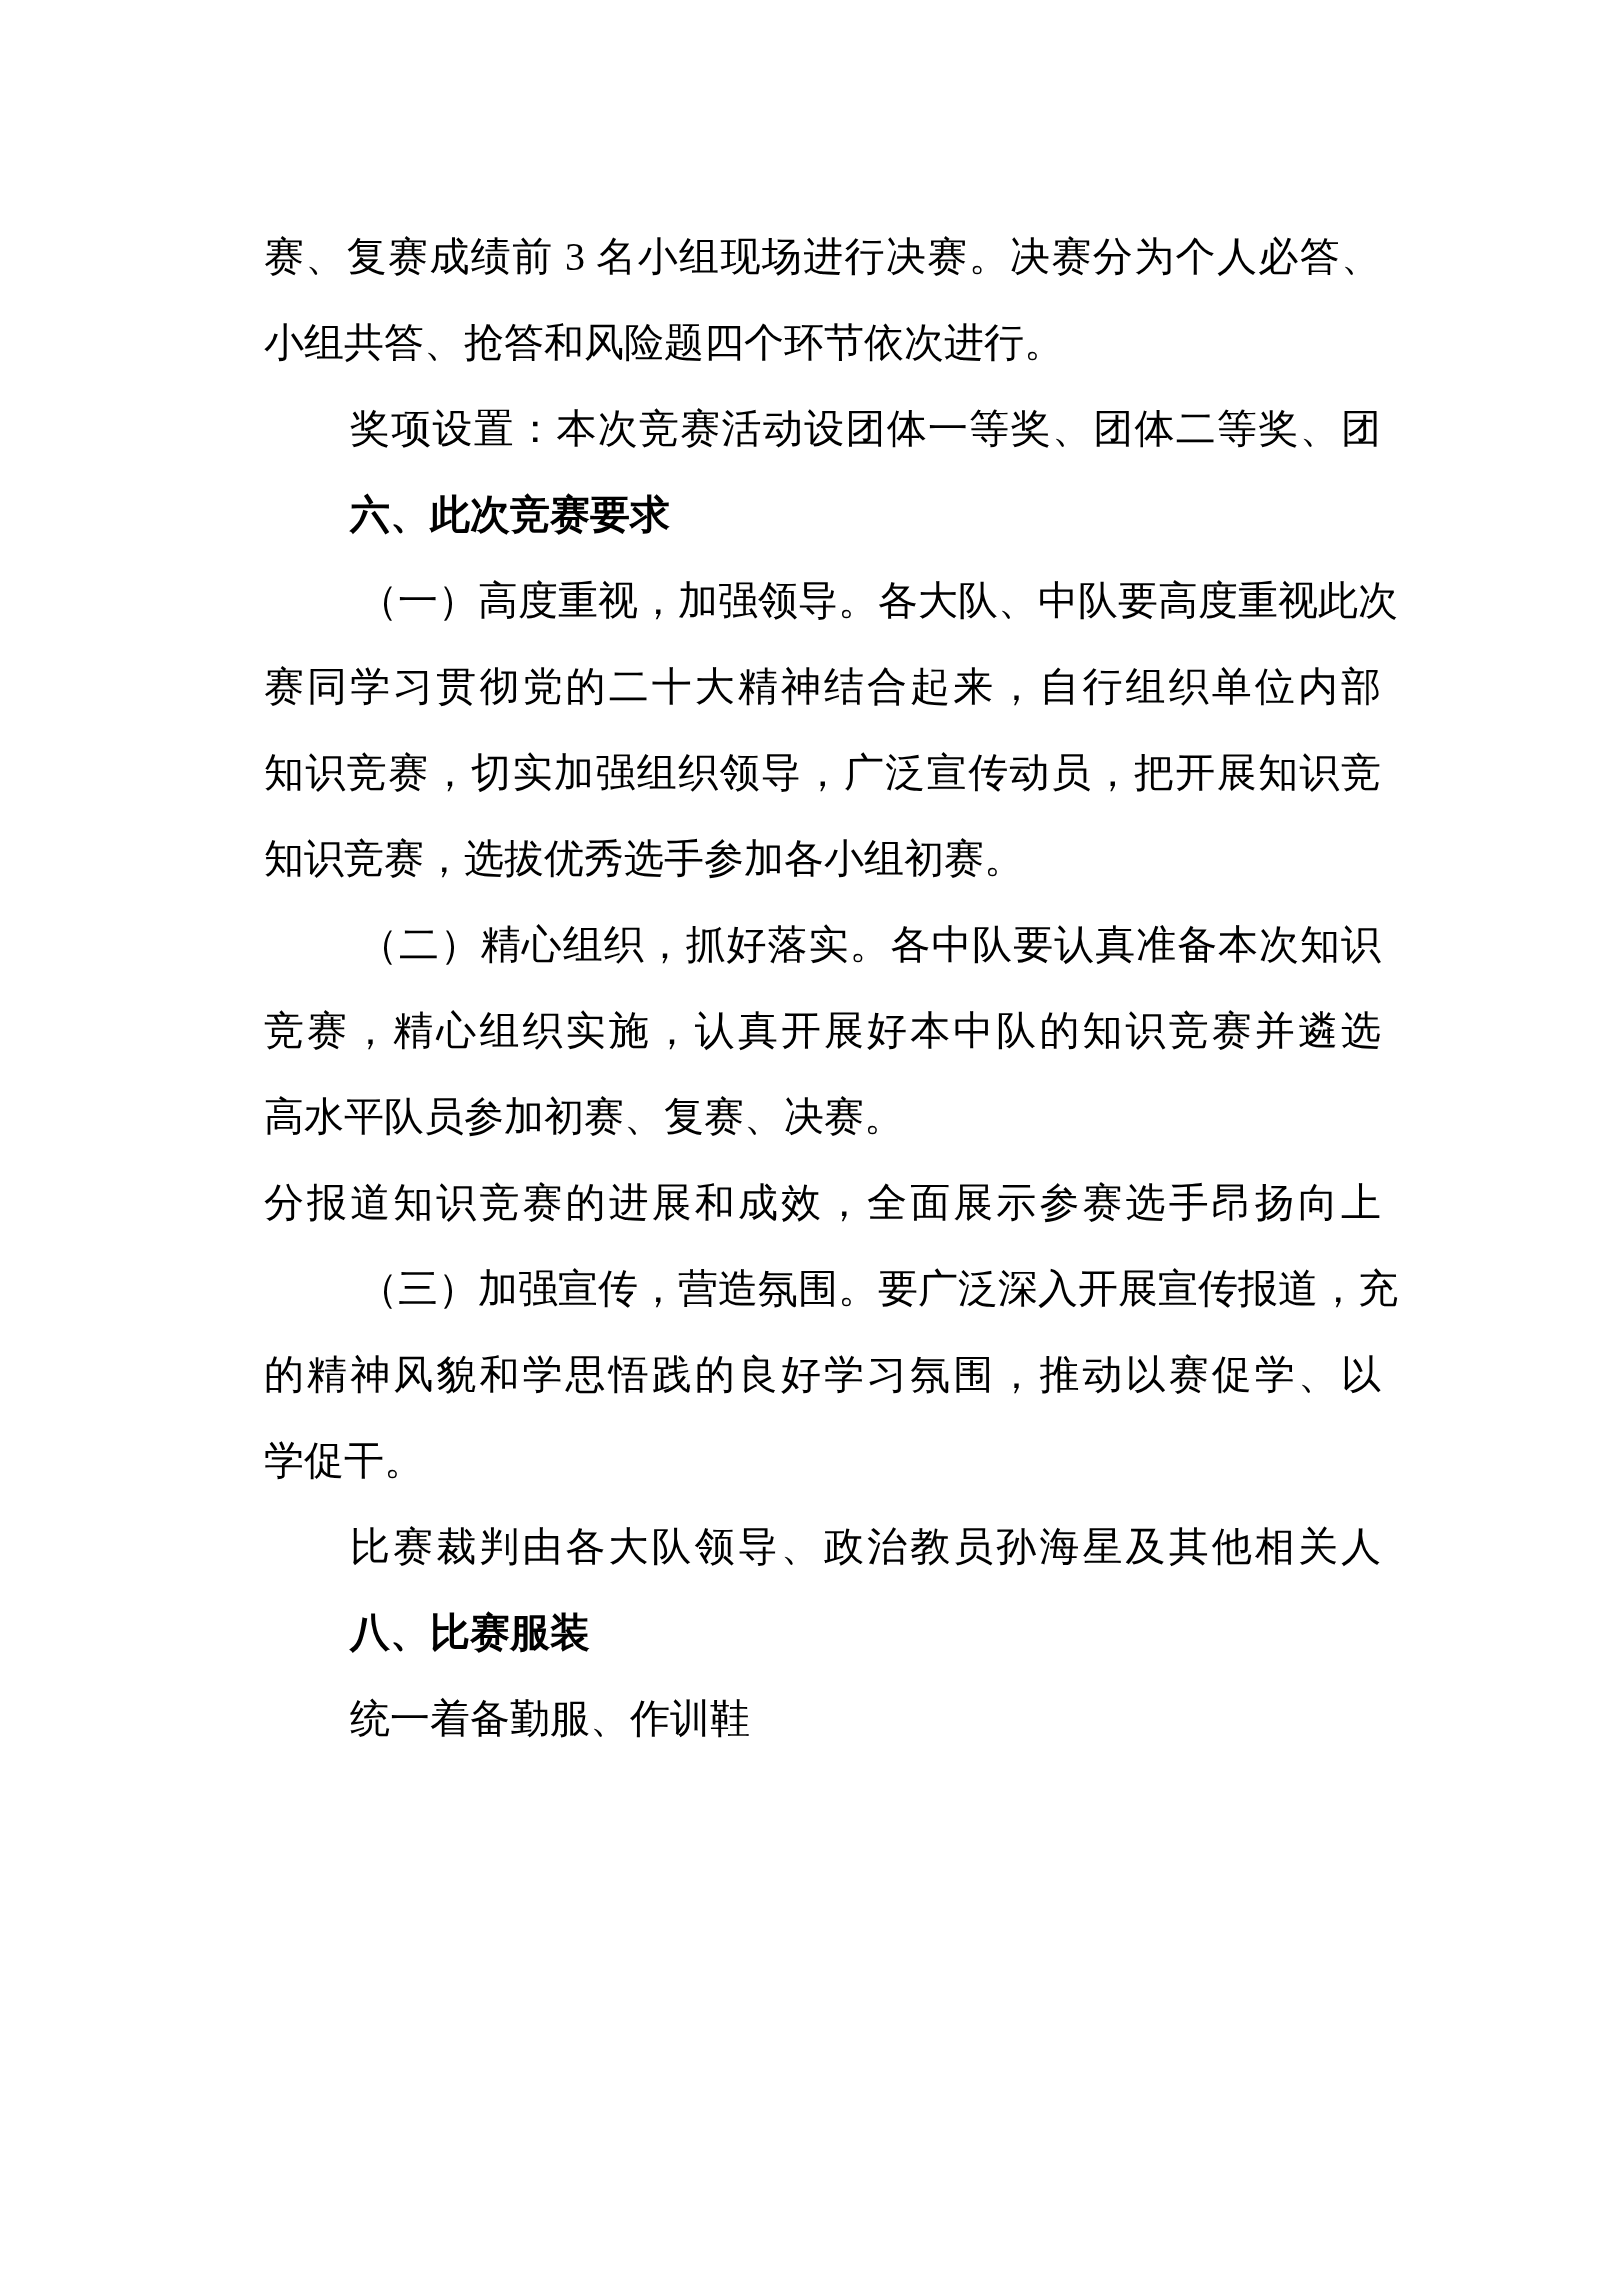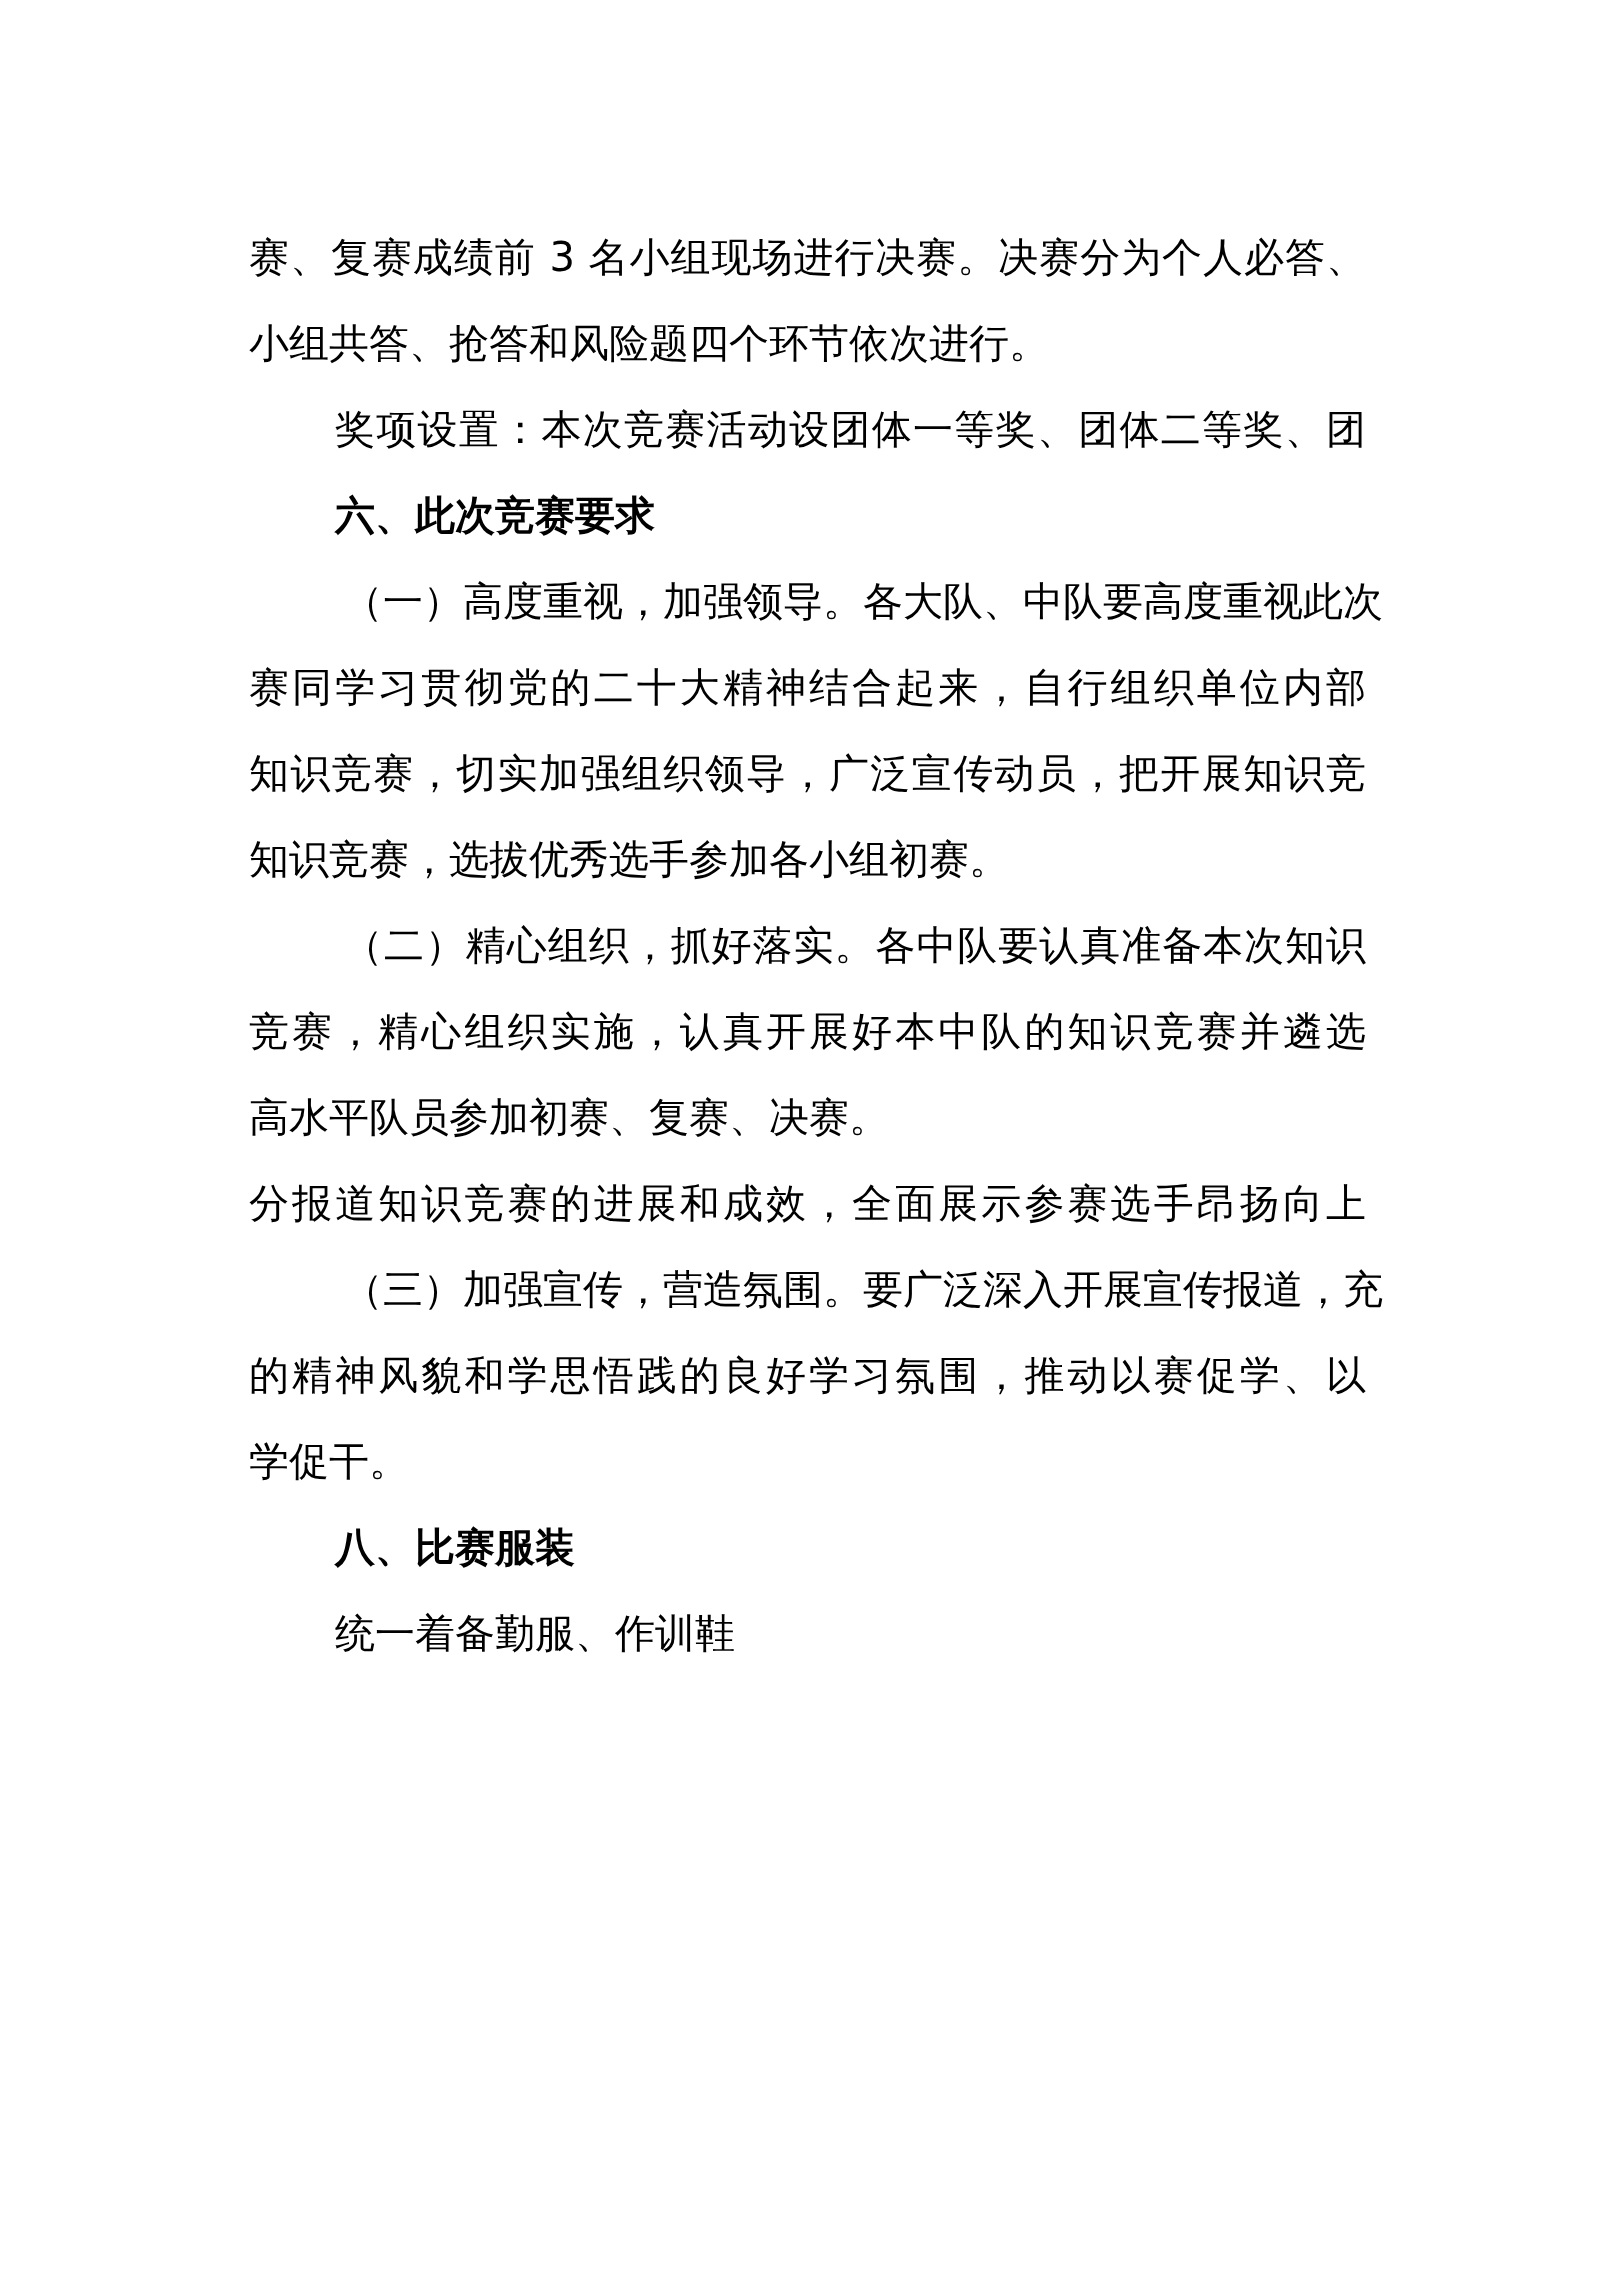--- a/index.html
+++ b/index.html
@@ -10,23 +10,24 @@
     body {
       width: 1621px;
       height: 2293px;
       position: relative;
       overflow: hidden;
       color: #000000;
       font-family: "DejaVu Sans", "Liberation Sans", sans-serif;
     }
     .page {
       position: absolute;
-      left: 249px;
+      left: 264px;
       top: 214px;
       width: 1117px;
+      font-family: Liberation Serif, serif;
     }
     .heading {
       font-weight: bold;
       padding-left: 86px;
       font-size: 40px;
       line-height: 86px;
       margin: 0;
     }
     .line {
       display: block;
@@ -81,20 +82,21 @@
 
   <div class="para">
     <span class="line">分报道知识竞赛的进展和成效，全面展示参赛选手昂扬向上</span>
     <span class="line first paren">（三）加强宣传，营造氛围。要广泛深入开展宣传报道，充</span>
     <span class="line">的精神风貌和学思悟践的良好学习氛围，推动以赛促学、以</span>
     <span class="line last">学促干。</span>
   </div>
 
 
   <div class="para">
+    <span class="line first">比赛裁判由各大队领导、政治教员孙海星及其他相关人</span>
   </div>
 
   <h2 class="heading">八、比赛服装</h2>
 
   <div class="para">
     <span class="line first last">统一着备勤服、作训鞋</span>
   </div>
 
 </div>
 

